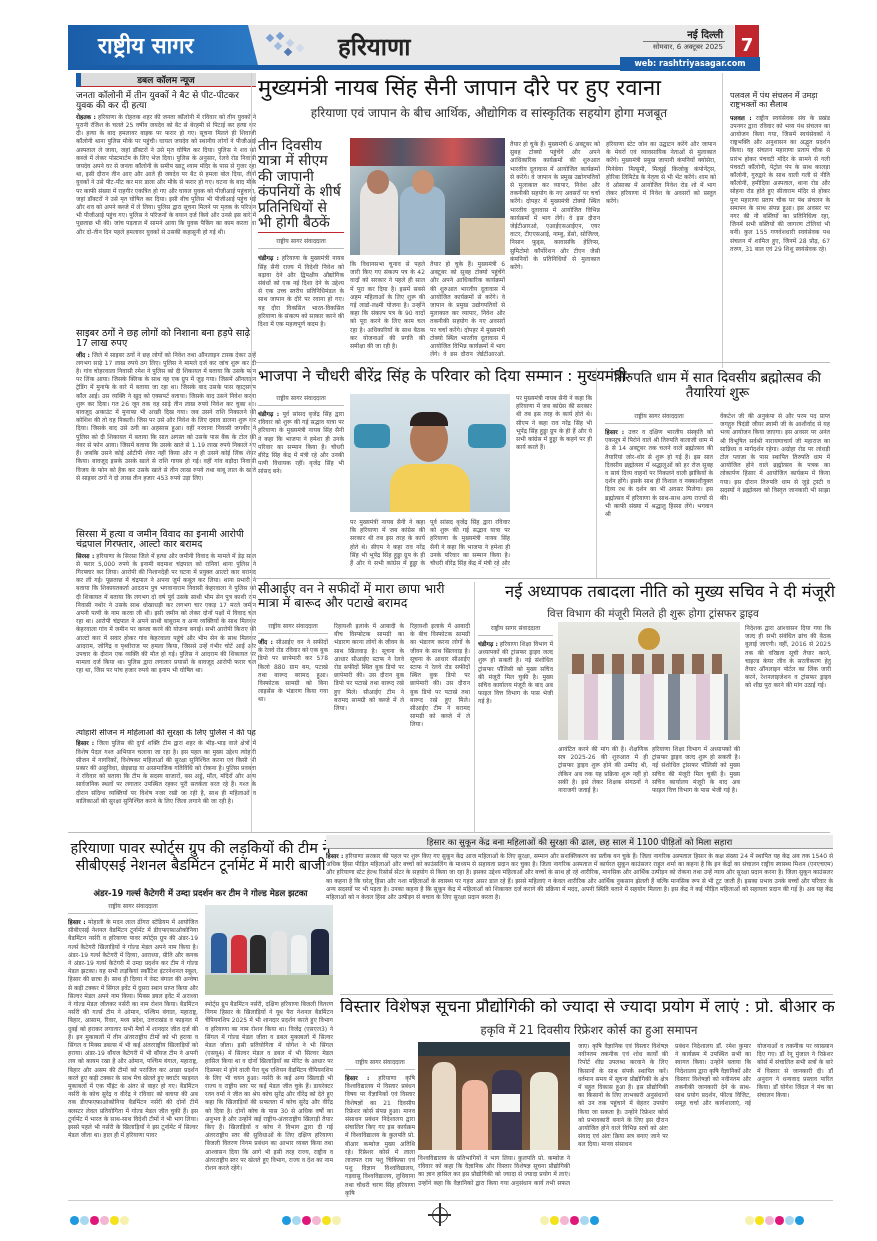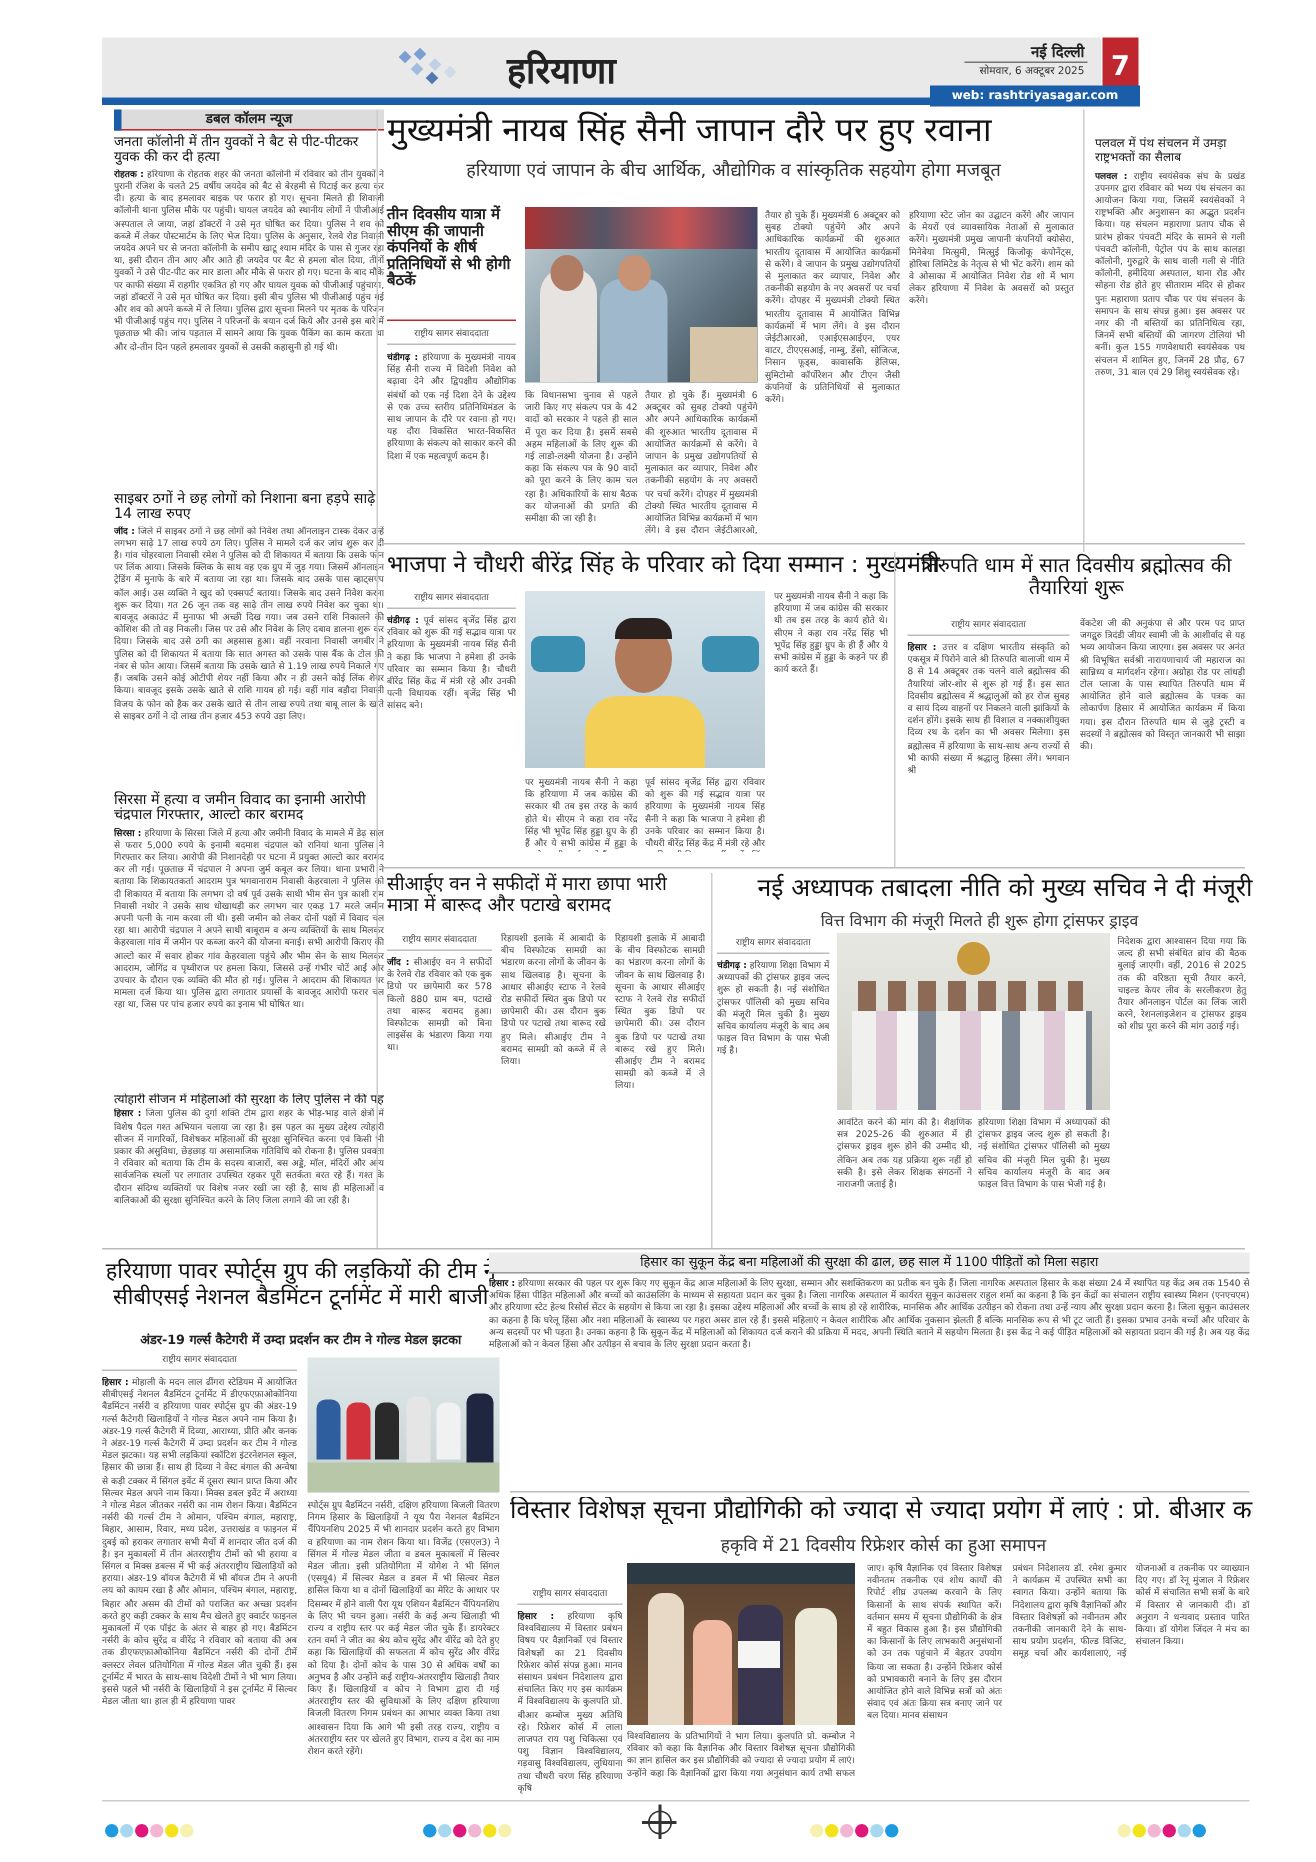--- a/index.html
+++ b/index.html
@@ -24,20 +24,23 @@
 .byline{font-size:6.5px;color:#444;text-align:center;border-bottom:1px solid #bbb;padding-bottom:3px}
 .photo{background:#9aa8b4;overflow:hidden;position:absolute}
 .vrule{position:absolute;width:1px;background:#ccc}
 .hrule{position:absolute;height:1px;background:#bbb}
 .dots span{display:inline-block;width:9px;height:9px;border-radius:50%;margin-right:1px}
 </style>
 </head>
 <body>
 
 <div class="mast">
+  <div class="mast-left">
+    <div class="mast-brand">राष्ट्रीय सागर</div>
+  </div>
   <div class="mast-dots">
     <span style="left:4px;top:4px"></span>
       <span style="left:14px;top:2px"></span>
       <span style="left:12px;top:12px;background:#8fb0dc"></span>
       <span style="left:24px;top:9px;background:#b5c9e6"></span>
       <span style="left:22px;top:18px;background:#2b5ea8"></span>
       <span style="left:34px;top:14px;background:#cbd6e8"></span>
   </div>
   <div class="mast-section">हरियाणा</div>
   <div class="mast-city">नई दिल्ली</div>
@@ -47,33 +50,33 @@
 <div class="mast-bar"></div>
 <div class="mast-web2">web: rashtriyasagar.com</div>
 
 <div class="abs" style="left:76px;top:73px;width:180px;">
   <div style="position:relative;background:#dcdcdc;height:14px;border-bottom:1.5px solid #c0262d;">
     <div style="position:absolute;left:0;top:0;width:5px;height:14px;background:#1a5da8"></div>
     <div style="text-align:center;font-size:9px;font-weight:bold;line-height:14px;color:#222">डबल कॉलम न्यूज</div>
   </div>
   <div class="hd" style="font-size:9px;margin-top:4px">जनता कॉलोनी में तीन युवकों ने बैट से पीट-पीटकर युवक की कर दी हत्या</div>
   <div class="bodytxt" style="height:212px;overflow:hidden;margin-top:2px"><b>रोहतक :</b> <span>हरियाणा के रोहतक शहर की जनता कॉलोनी में रविवार को तीन युवकों ने पुरानी रंजिश के चलते 25 वर्षीय जयदेव को बैट से बेरहमी से पिटाई कर हत्या कर दी। हत्या के बाद हमलावर बाइक पर फरार हो गए। सूचना मिलते ही शिवाजी कॉलोनी थाना पुलिस मौके पर पहुंची। घायल जयदेव को स्थानीय लोगों ने पीजीआई अस्पताल ले जाया, जहां डॉक्टरों ने उसे मृत घोषित कर दिया। पुलिस ने शव को कब्जे में लेकर पोस्टमार्टम के लिए भेज दिया। पुलिस के अनुसार, रेलवे रोड निवासी जयदेव अपने घर से जनता कॉलोनी के समीप खाटू श्याम मंदिर के पास से गुजर रहा था, इसी दौरान तीन आए और आते ही जयदेव पर बैट से हमला बोल दिया, तीनों युवकों ने उसे पीट-पीट कर मार डाला और मौके से फरार हो गए। घटना के बाद मौके पर काफी संख्या में राहगीर एकत्रित हो गए और घायल युवक को पीजीआई पहुंचाया, जहां डॉक्टरों ने उसे मृत घोषित कर दिया। इसी बीच पुलिस भी पीजीआई पहुंच गई और शव को अपने कब्जे में ले लिया। पुलिस द्वारा सूचना मिलने पर मृतक के परिजन भी पीजीआई पहुंच गए। पुलिस ने परिजनों के बयान दर्ज किये और उनसे इस बारे में पूछताछ भी की। जांच पड़ताल में सामने आया कि युवक पैकिंग का काम करता था और दो-तीन दिन पहले हमलावर युवकों से उसकी कहासुनी हो गई थी।</span></div>
-  <div class="hd" style="font-size:9.5px;margin-top:3px">साइबर ठगों ने छह लोगों को निशाना बना हड़पे साढ़े 14 लाख रुपए</div>
+  <div class="hd" style="font-size:9.5px;margin-top:3px">साइबर ठगों ने छह लोगों को निशाना बना हड़पे साढ़े 17 लाख रुपए</div>
   <div class="bodytxt" style="height:175px;overflow:hidden;margin-top:2px"><b>जींद :</b> <span>जिले में साइबर ठगों ने छह लोगों को निवेश तथा ऑनलाइन टास्क देकर उन्हें लगभग साढ़े 17 लाख रुपये ठग लिए। पुलिस ने मामले दर्ज कर जांच शुरू कर दी है। गांव चोहरवाला निवासी रमेश ने पुलिस को दी शिकायत में बताया कि उसके फोन पर लिंक आया। जिसके क्लिक के साथ वह एक ग्रुप में जुड़ गया। जिसमें ऑनलाइन ट्रेडिंग में मुनाफे के बारे में बताया जा रहा था। जिसके बाद उसके पास व्हाट्सएप कॉल आई। उस व्यक्ति ने खुद को एक्सपर्ट बताया। जिसके बाद उसने निवेश करना शुरू कर दिया। गत 26 जून तक वह साढ़े तीन लाख रुपये निवेश कर चुका था। बावजूद अकाउंट में मुनाफा भी अच्छी दिख गया। जब उसने राशि निकालने की कोशिश की तो वह निकली। जिस पर उसे और निवेश के लिए दबाव डालना शुरू कर दिया। जिसके बाद उसे ठगी का अहसास हुआ। वहीं नरवाना निवासी जगबीर ने पुलिस को दी शिकायत में बताया कि सात अगस्त को उसके पास बैंक के टोल फ्री नंबर से फोन आया। जिसमें बताया कि उसके खाते से 1.19 लाख रुपये निकाले गए हैं। जबकि उसने कोई ओटीपी शेयर नहीं किया और न ही उसने कोई लिंक शेयर किया। बावजूद इसके उसके खाते से राशि गायब हो गई। वहीं गांव बड़ौदा निवासी विजय के फोन को हैक कर उसके खाते से तीन लाख रुपये तथा बाबू लाल के खाते से साइबर ठगों ने दो लाख तीन हजार 453 रुपये उड़ा लिए।</span></div>
   <div class="hd" style="font-size:9.5px;margin-top:3px">सिरसा में हत्या व जमीन विवाद का इनामी आरोपी चंद्रपाल गिरफ्तार, आल्टो कार बरामद</div>
   <div class="bodytxt" style="height:174px;overflow:hidden;margin-top:2px"><b>सिरसा :</b> <span>हरियाणा के सिरसा जिले में हत्या और जमीनी विवाद के मामले में डेढ़ साल से फरार 5,000 रुपये के इनामी बदमाश चंद्रपाल को रानियां थाना पुलिस ने गिरफ्तार कर लिया। आरोपी की निशानदेही पर घटना में प्रयुक्त आल्टो कार बरामद कर ली गई। पूछताछ में चंद्रपाल ने अपना जुर्म कबूल कर लिया। थाना प्रभारी ने बताया कि शिकायतकर्ता आदराम पुत्र भगवानाराम निवासी केहरवाला ने पुलिस को दी शिकायत में बताया कि लगभग दो वर्ष पूर्व उसके साथी भीम सेन पुत्र काशी राम निवासी नथोर ने उसके साथ धोखाधड़ी कर लगभग चार एकड़ 17 मरले जमीन अपनी पत्नी के नाम करवा ली थी। इसी जमीन को लेकर दोनों पक्षों में विवाद चल रहा था। आरोपी चंद्रपाल ने अपने साथी बाबूराम व अन्य व्यक्तियों के साथ मिलकर केहरवाला गांव में जमीन पर कब्जा करने की योजना बनाई। सभी आरोपी किराए की आल्टो कार में सवार होकर गांव केहरवाला पहुंचे और भीम सेन के साथ मिलकर आदराम, जोगिंद्र व पृथ्वीराज पर हमला किया, जिससे उन्हें गंभीर चोटें आईं और उपचार के दौरान एक व्यक्ति की मौत हो गई। पुलिस ने आदराम की शिकायत पर मामला दर्ज किया था। पुलिस द्वारा लगातार प्रयासों के बावजूद आरोपी फरार चल रहा था, जिस पर पांच हजार रुपये का इनाम भी घोषित था।</span></div>
   <div class="hd" style="font-size:8px;margin-top:3px;white-space:nowrap;overflow:hidden">त्योहारी सीजन में महिलाओं की सुरक्षा के लिए पुलिस ने की पहल</div>
   <div class="bodytxt" style="height:66px;overflow:hidden;margin-top:2px"><b>हिसार :</b> <span>जिला पुलिस की दुर्गा शक्ति टीम द्वारा शहर के भीड़-भाड़ वाले क्षेत्रों में विशेष पैदल गश्त अभियान चलाया जा रहा है। इस पहल का मुख्य उद्देश्य त्योहारी सीजन में नागरिकों, विशेषकर महिलाओं की सुरक्षा सुनिश्चित करना एवं किसी भी प्रकार की असुविधा, छेड़छाड़ या असामाजिक गतिविधि को रोकना है। पुलिस प्रवक्ता ने रविवार को बताया कि टीम के सदस्य बाजारों, बस अड्डे, मॉल, मंदिरों और अन्य सार्वजनिक स्थलों पर लगातार उपस्थित रहकर पूरी सतर्कता बरत रहे हैं। गश्त के दौरान संदिग्ध व्यक्तियों पर विशेष नजर रखी जा रही है, साथ ही महिलाओं व बालिकाओं की सुरक्षा सुनिश्चित करने के लिए जिला लगाने की जा रही है।</span></div>
 </div>
 <div class="vrule" style="left:251px;top:73px;height:760px"></div>
 
 <div class="abs hd" style="left:258px;top:76px;width:462px;font-size:22px;white-space:nowrap">मुख्यमंत्री नायब सिंह सैनी जापान दौरे पर हुए रवाना</div>
 <div class="abs" style="left:258px;top:104px;width:462px;font-size:12px;color:#333;white-space:nowrap;text-align:center">हरियाणा एवं जापान के बीच आर्थिक, औद्योगिक व सांस्कृतिक सहयोग होगा मजबूत</div>
 <div class="abs" style="left:258px;top:138px;width:86px">
-  <div class="hd" style="font-size:10px;font-weight:bold;color:#222;padding-bottom:20px;border-bottom:1.5px solid #c0262d">तीन दिवसीय यात्रा में सीएम की जापानी कंपनियों के शीर्ष प्रतिनिधियों से भी होगी बैठकें</div>
+  <div class="hd" style="font-size:14px;font-weight:normal;color:#222;padding-bottom:2px;border-bottom:1.5px solid #c0262d">तीन दिवसीय यात्रा में सीएम की जापानी कंपनियों के शीर्ष प्रतिनिधियों से भी होगी बैठकें</div>
   <div class="byline" style="margin-top:4px;font-size:6px">राष्ट्रीय सागर संवाददाता</div>
   <div class="bodytxt" style="margin-top:5px;height:170px;overflow:hidden"><b>चंडीगढ़ :</b> <span>हरियाणा के मुख्यमंत्री नायब सिंह सैनी राज्य में विदेशी निवेश को बढ़ावा देने और द्विपक्षीय औद्योगिक संबंधों को एक नई दिशा देने के उद्देश्य से एक उच्च स्तरीय प्रतिनिधिमंडल के साथ जापान के दौरे पर रवाना हो गए। यह दौरा विकसित भारत-विकसित हरियाणा के संकल्प को साकार करने की दिशा में एक महत्वपूर्ण कदम है।</span></div>
 </div>
 <div class="photo" style="left:350px;top:138px;width:155px;height:117px;background:linear-gradient(135deg,#c9d3d8 0%,#8aa0ab 40%,#5f7380 70%,#3f4a50 100%)">
   <div style="position:absolute;left:0;top:0;width:155px;height:28px;background:linear-gradient(90deg,#a33,#556,#c55,#446)"></div>
   <div style="position:absolute;left:10px;top:40px;width:38px;height:77px;background:#e6e3e1;border-radius:18px 18px 0 0"></div>
   <div style="position:absolute;left:17px;top:32px;width:22px;height:24px;background:#b07c63;border-radius:50%"></div>
   <div style="position:absolute;left:50px;top:48px;width:45px;height:69px;background:#9fb8cc;border-radius:14px 14px 0 0"></div>
   <div style="position:absolute;left:62px;top:32px;width:22px;height:24px;background:#c89274;border-radius:50%"></div>
   <div style="position:absolute;left:110px;top:80px;width:45px;height:37px;background:#d6c5a8"></div>

